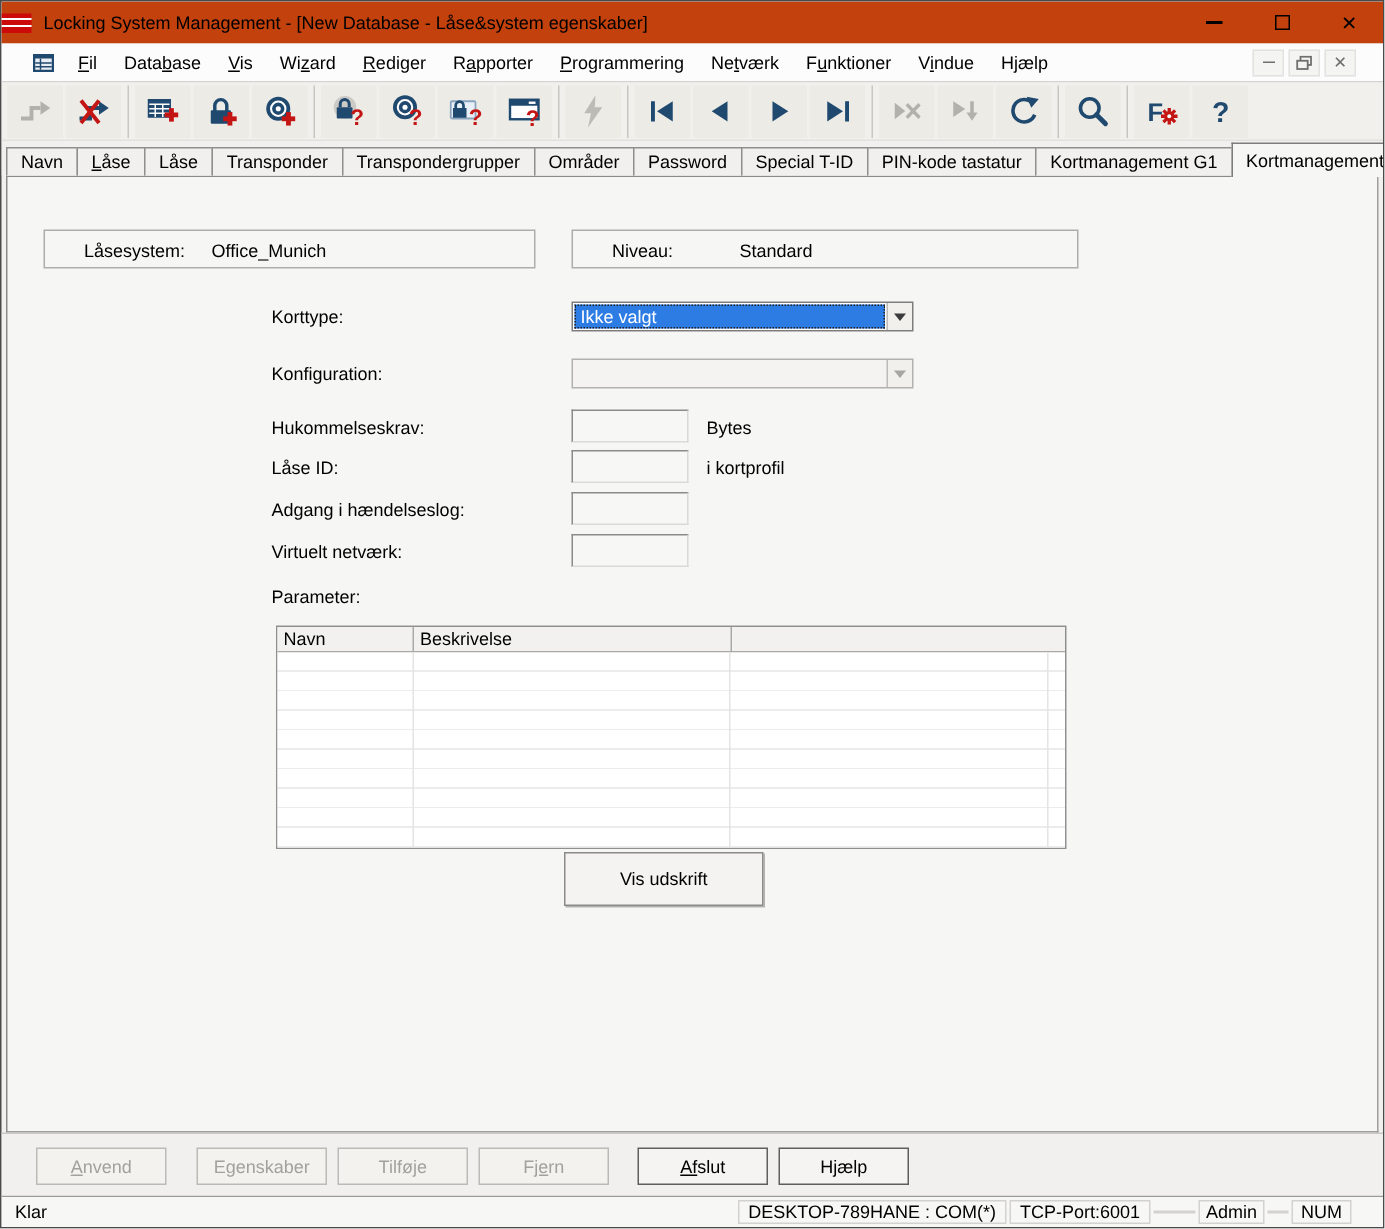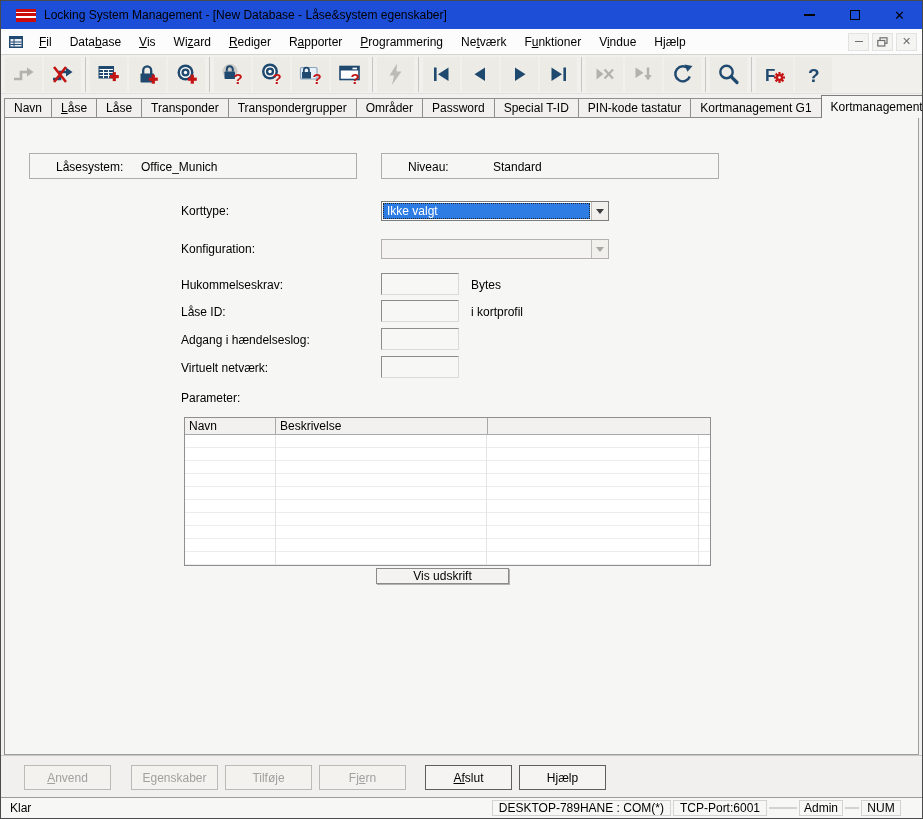--- a/index.html
+++ b/index.html
@@ -1,31 +1,31 @@
 <!DOCTYPE html>
 <html><head>
 <meta charset="utf-8">
 <style>
   *{box-sizing:border-box;margin:0;padding:0}
   html,body{background:#e8e8e8}
   body{width:923px;height:819px;font-family:"Liberation Sans",sans-serif;font-size:12px;color:#000}
   .window{width:923px;height:819px;border:1px solid #4a4a4a;background:#f1f0ee;display:flex;flex-direction:column;position:relative;overflow:hidden}
 
   
-  .titlebar{height:28px;background:#1d4ed8;display:flex;align-items:center;padding:0 0 0 15px;flex:0 0 auto}
+  .titlebar{height:28px;background:#c2410c;display:flex;align-items:center;padding:0 0 0 0;flex:0 0 auto}
   .logo{width:20px;height:13px;margin-right:8px;background:linear-gradient(to bottom,#cc0a0a 0 3px,#fff 3px 4.5px,#cc0a0a 4.5px 7.5px,#fff 7.5px 9px,#cc0a0a 9px 13px)}
   .apptitle{font-size:12px;white-space:nowrap}
   .tspacer{flex:1}
   .wc{width:45px;height:27px;display:grid;place-items:center;color:#000}
   .glyph-min{width:11px;height:1.5px;background:#000}
   .glyph-max{width:10px;height:10px;border:1.2px solid #000}
   .glyph-x{font-size:13px;line-height:1}
 
   
-  .menubar{height:26px;background:#fcfcfc;display:flex;align-items:center;padding:0 3px;border-bottom:1px solid #d4d3d1;flex:0 0 auto}
+  .menubar{height:26px;background:#fcfcfc;display:flex;align-items:center;padding:0 16px;border-bottom:1px solid #d4d3d1;flex:0 0 auto}
   .docicon{margin:0 6px 0 4px;display:grid;place-items:center}
   .mi{padding:5px 9px;white-space:nowrap}
   .u{text-decoration:underline}
   .mdi{margin-left:auto;display:flex;gap:3px;align-items:center;padding-right:2px}
   .mdib{width:21px;height:18px;display:grid;place-items:center;color:#6f6f6f;background:#f4f4f3;border:1px solid #e2e2e0;font-size:11px}
   .mdi-min{width:8px;height:1.5px;background:#6f6f6f}
 
   
   .toolbar{height:39px;background:#f1f0ed;border-bottom:1px solid #e2e1de;display:flex;align-items:center;padding:0 3px;flex:0 0 auto}
   .tbtn{width:37px;height:35px;margin:0 1px;background:#ecebe5;display:grid;place-items:center;border-radius:1px}
@@ -72,21 +72,21 @@
   #tbox-virtuelt{top:238px}
 
   .ptable{position:absolute;left:179px;top:299px;width:527px;height:149px;border:1px solid #8f8f8f;background:#fff}
   .thead{display:flex;height:17px;background:#f2f1ef}
   .th{border-right:1px solid #a9a9a9;border-bottom:1px solid #a9a9a9;padding:1px 4px;white-space:nowrap;overflow:hidden}
   .c1{width:91px}.c2{width:211px}.c3{width:212px}.c4{flex:1;border-right:none}
   .tbody{position:absolute;top:17px;left:0;right:0;bottom:0;background:repeating-linear-gradient(to bottom,#fff 0 12px,#ececec 12px 13px)}
   .vl{position:absolute;top:0;bottom:0;width:1px;background:#e4e4e4}
   .v1{left:90px}.v2{left:301px}.v3{left:513px}
 
-  .pbtn{position:absolute;left:371px;top:450px;width:133px;height:16px;background:#f4f3f1;border:1px solid #8a8a8a;box-shadow:1px 1px 0 #b3b2b0;display:grid;place-items:center}
+  .pbtn{position:absolute;left:371px;top:450px;width:133px;height:36px;background:#f4f3f1;border:1px solid #8a8a8a;box-shadow:1px 1px 0 #b3b2b0;display:grid;place-items:center}
 
   
   .footer{height:42px;flex:0 0 auto;border-top:1px solid #c9c8c5;background:#f1f0ee;position:relative}
   .fbtn{position:absolute;top:9px;width:87px;height:25px;display:grid;place-items:center;background:#f3f2ef;border:1px solid #9a9996}
   .fbtn.off{color:#a2a19e;border-color:#bbbab7}
   .fbtn.on{border-color:#5e5e5e;background:#f5f4f2}
   #fb-anvend{left:23px}#fb-egenskaber{left:130px}#fb-tilfoje{left:224px}#fb-fjern{left:318px}#fb-afslut{left:424px}#fb-hjaelp{left:518px}
 
   
   .statusbar{height:21px;flex:0 0 auto;border-top:1px solid #9c9b99;background:#f7f7f6;display:flex;align-items:center}

